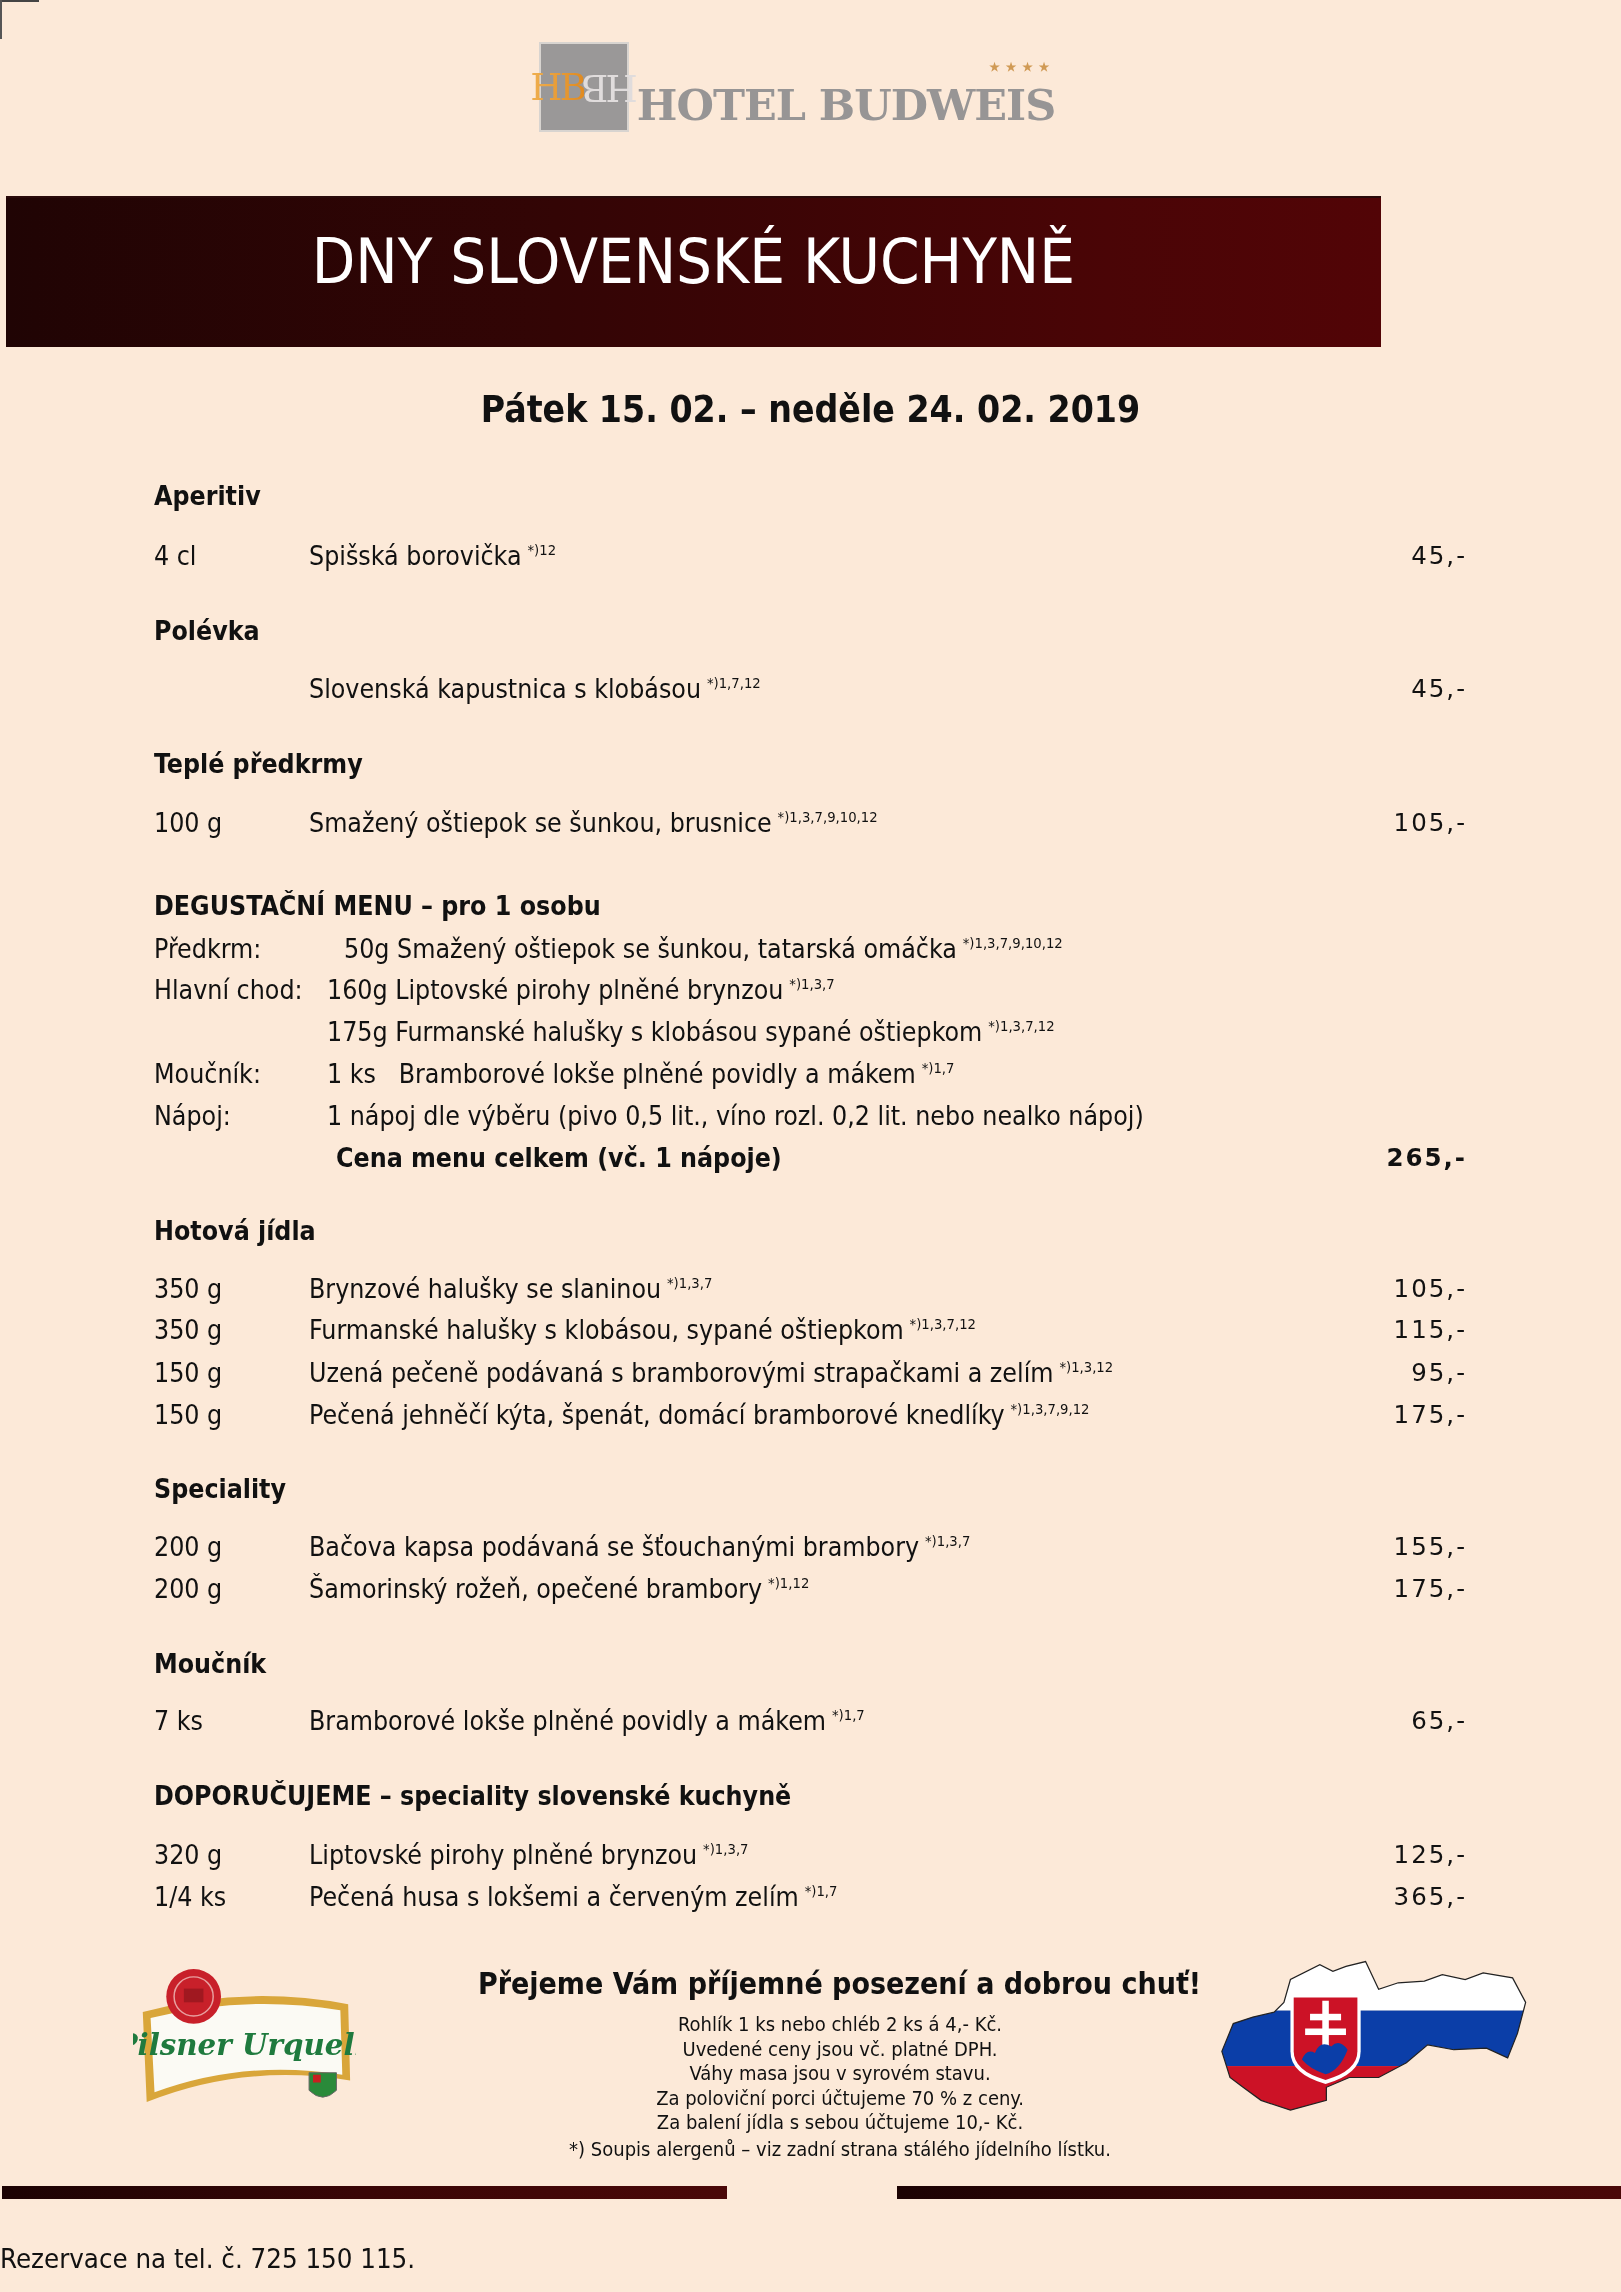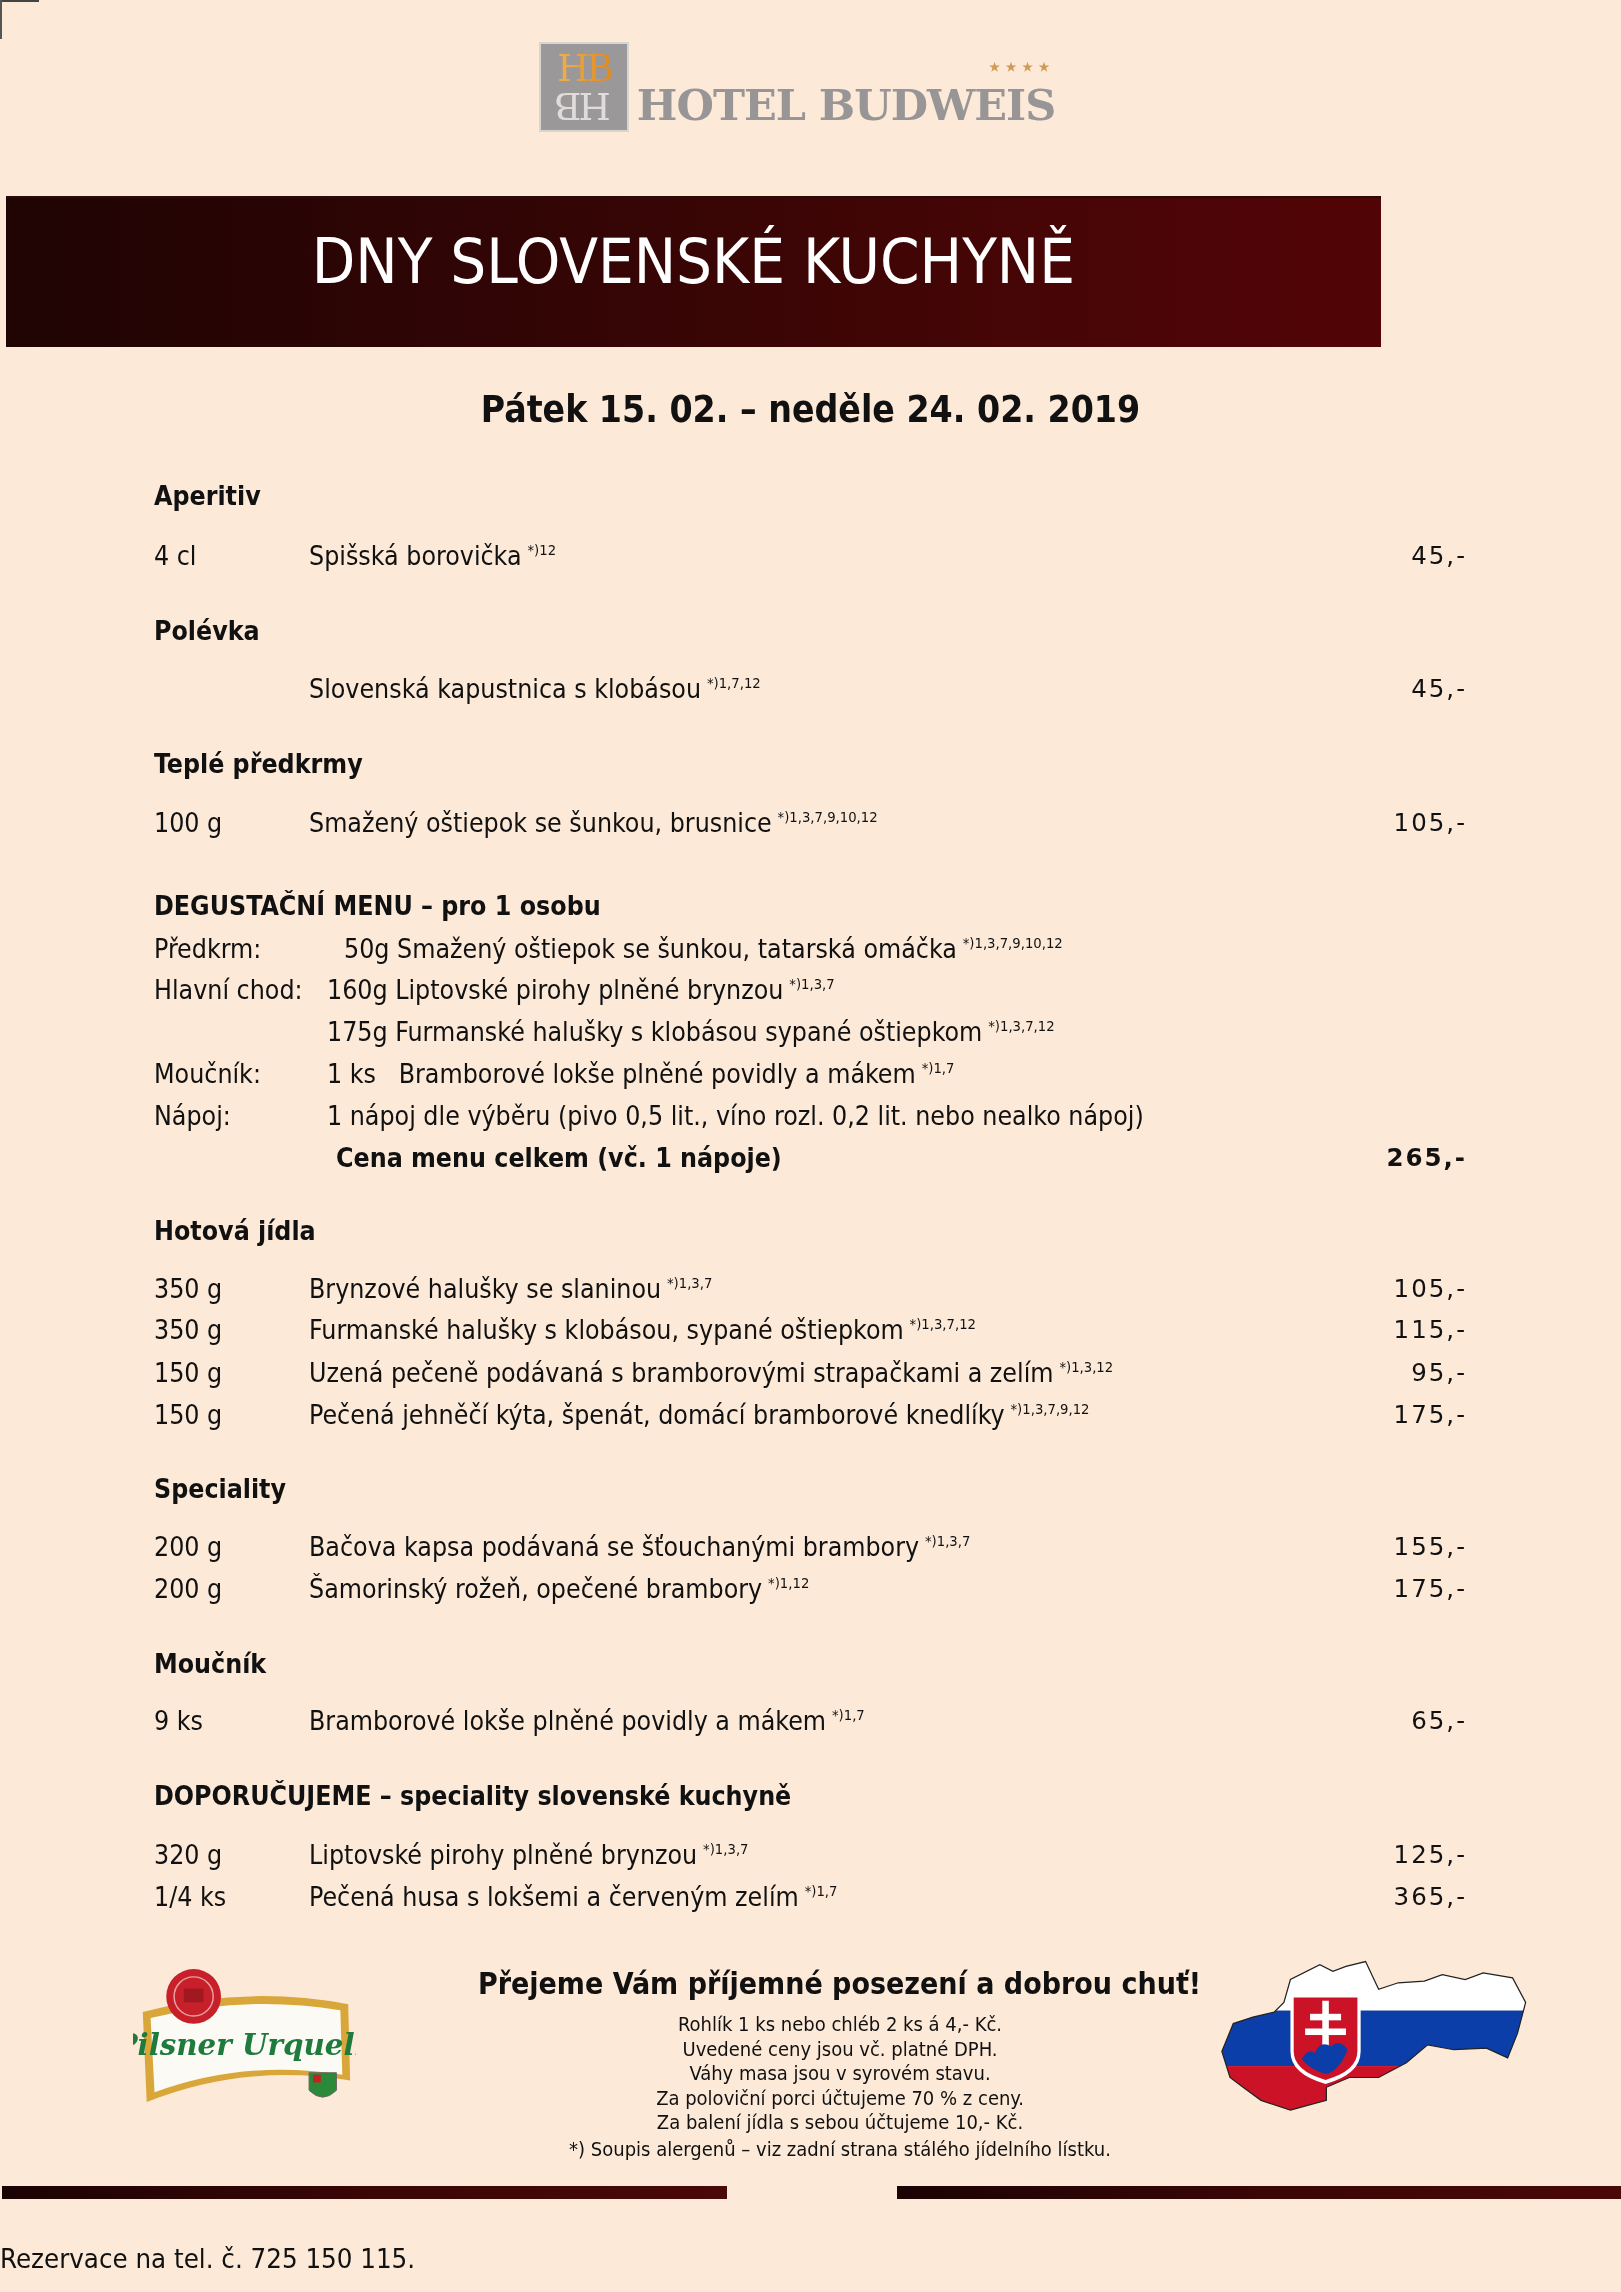--- a/index.html
+++ b/index.html
@@ -9,21 +9,21 @@
     font-family:"DejaVu Sans Condensed","DejaVu Sans", sans-serif;
     color:#111;
   }
   .corner-h { position:absolute; left:0; top:0; width:39px; height:2px; background:#444; }
   .corner-v { position:absolute; left:0; top:0; width:2px; height:39px; background:#555; }
 
   
   .logo { position:absolute; left:539px; top:39px; height:93px; display:flex; align-items:flex-end; }
   .logo-box {
     width:90px; height:90px; background:#9a9898; border:2.9px solid #d8d4d0; box-sizing:border-box;
-    display:flex; flex-direction:column; align-items:center; justify-content:center; line-height:1;
+    display:flex; align-items:center; justify-content:center; line-height:1;
     font-family:"DejaVu Serif", serif;
   }
   .logo-hb-top { font-size:37px; letter-spacing:-2.9px; background:linear-gradient(90deg,#f0b050,#e08a20); -webkit-background-clip:text; color:transparent; }
   .logo-hb-bot { font-size:37px; letter-spacing:-2.9px; color:#e0dcdc; transform:scaleY(-1) scaleX(-1); }
   .logo-name { font-family:"DejaVu Serif","Liberation Serif", serif; font-weight:bold; color:#979595; font-size:43px; margin-left:7.8px; margin-bottom:2px; letter-spacing:-1px; position:relative; }
   .logo-stars { position:absolute; right:0; top:-19.6px; color:#d09a55; font-size:11.8px; letter-spacing:5.9px; }
 
   
   .banner {
     position:absolute; left:5.9px; top:196px; width:1375px; height:149px;
@@ -159,21 +159,21 @@
   <span class="price">155,-</span>
 </div>
 <div class="row" style="top:1571px">
   <span class="qty">200 g</span>
   <span class="name"><span>Šamorinský rožeň, opečené brambory</span><sup class="alg">*)1,12</sup></span>
   <span class="price">175,-</span>
 </div>
 
 <div class="section-title" style="top:1648px">Moučník</div>
 <div class="row" style="top:1703px">
-  <span class="qty">9 ks</span>
+  <span class="qty">7 ks</span>
   <span class="name"><span>Bramborové lokše plněné povidly a mákem</span><sup class="alg">*)1,7</sup></span>
   <span class="price">65,-</span>
 </div>
 
 <div class="section-title" style="top:1780px">DOPORUČUJEME – speciality slovenské kuchyně</div>
 <div class="row" style="top:1837px">
   <span class="qty">320 g</span>
   <span class="name"><span>Liptovské pirohy plněné brynzou</span><sup class="alg">*)1,3,7</sup></span>
   <span class="price">125,-</span>
 </div>

